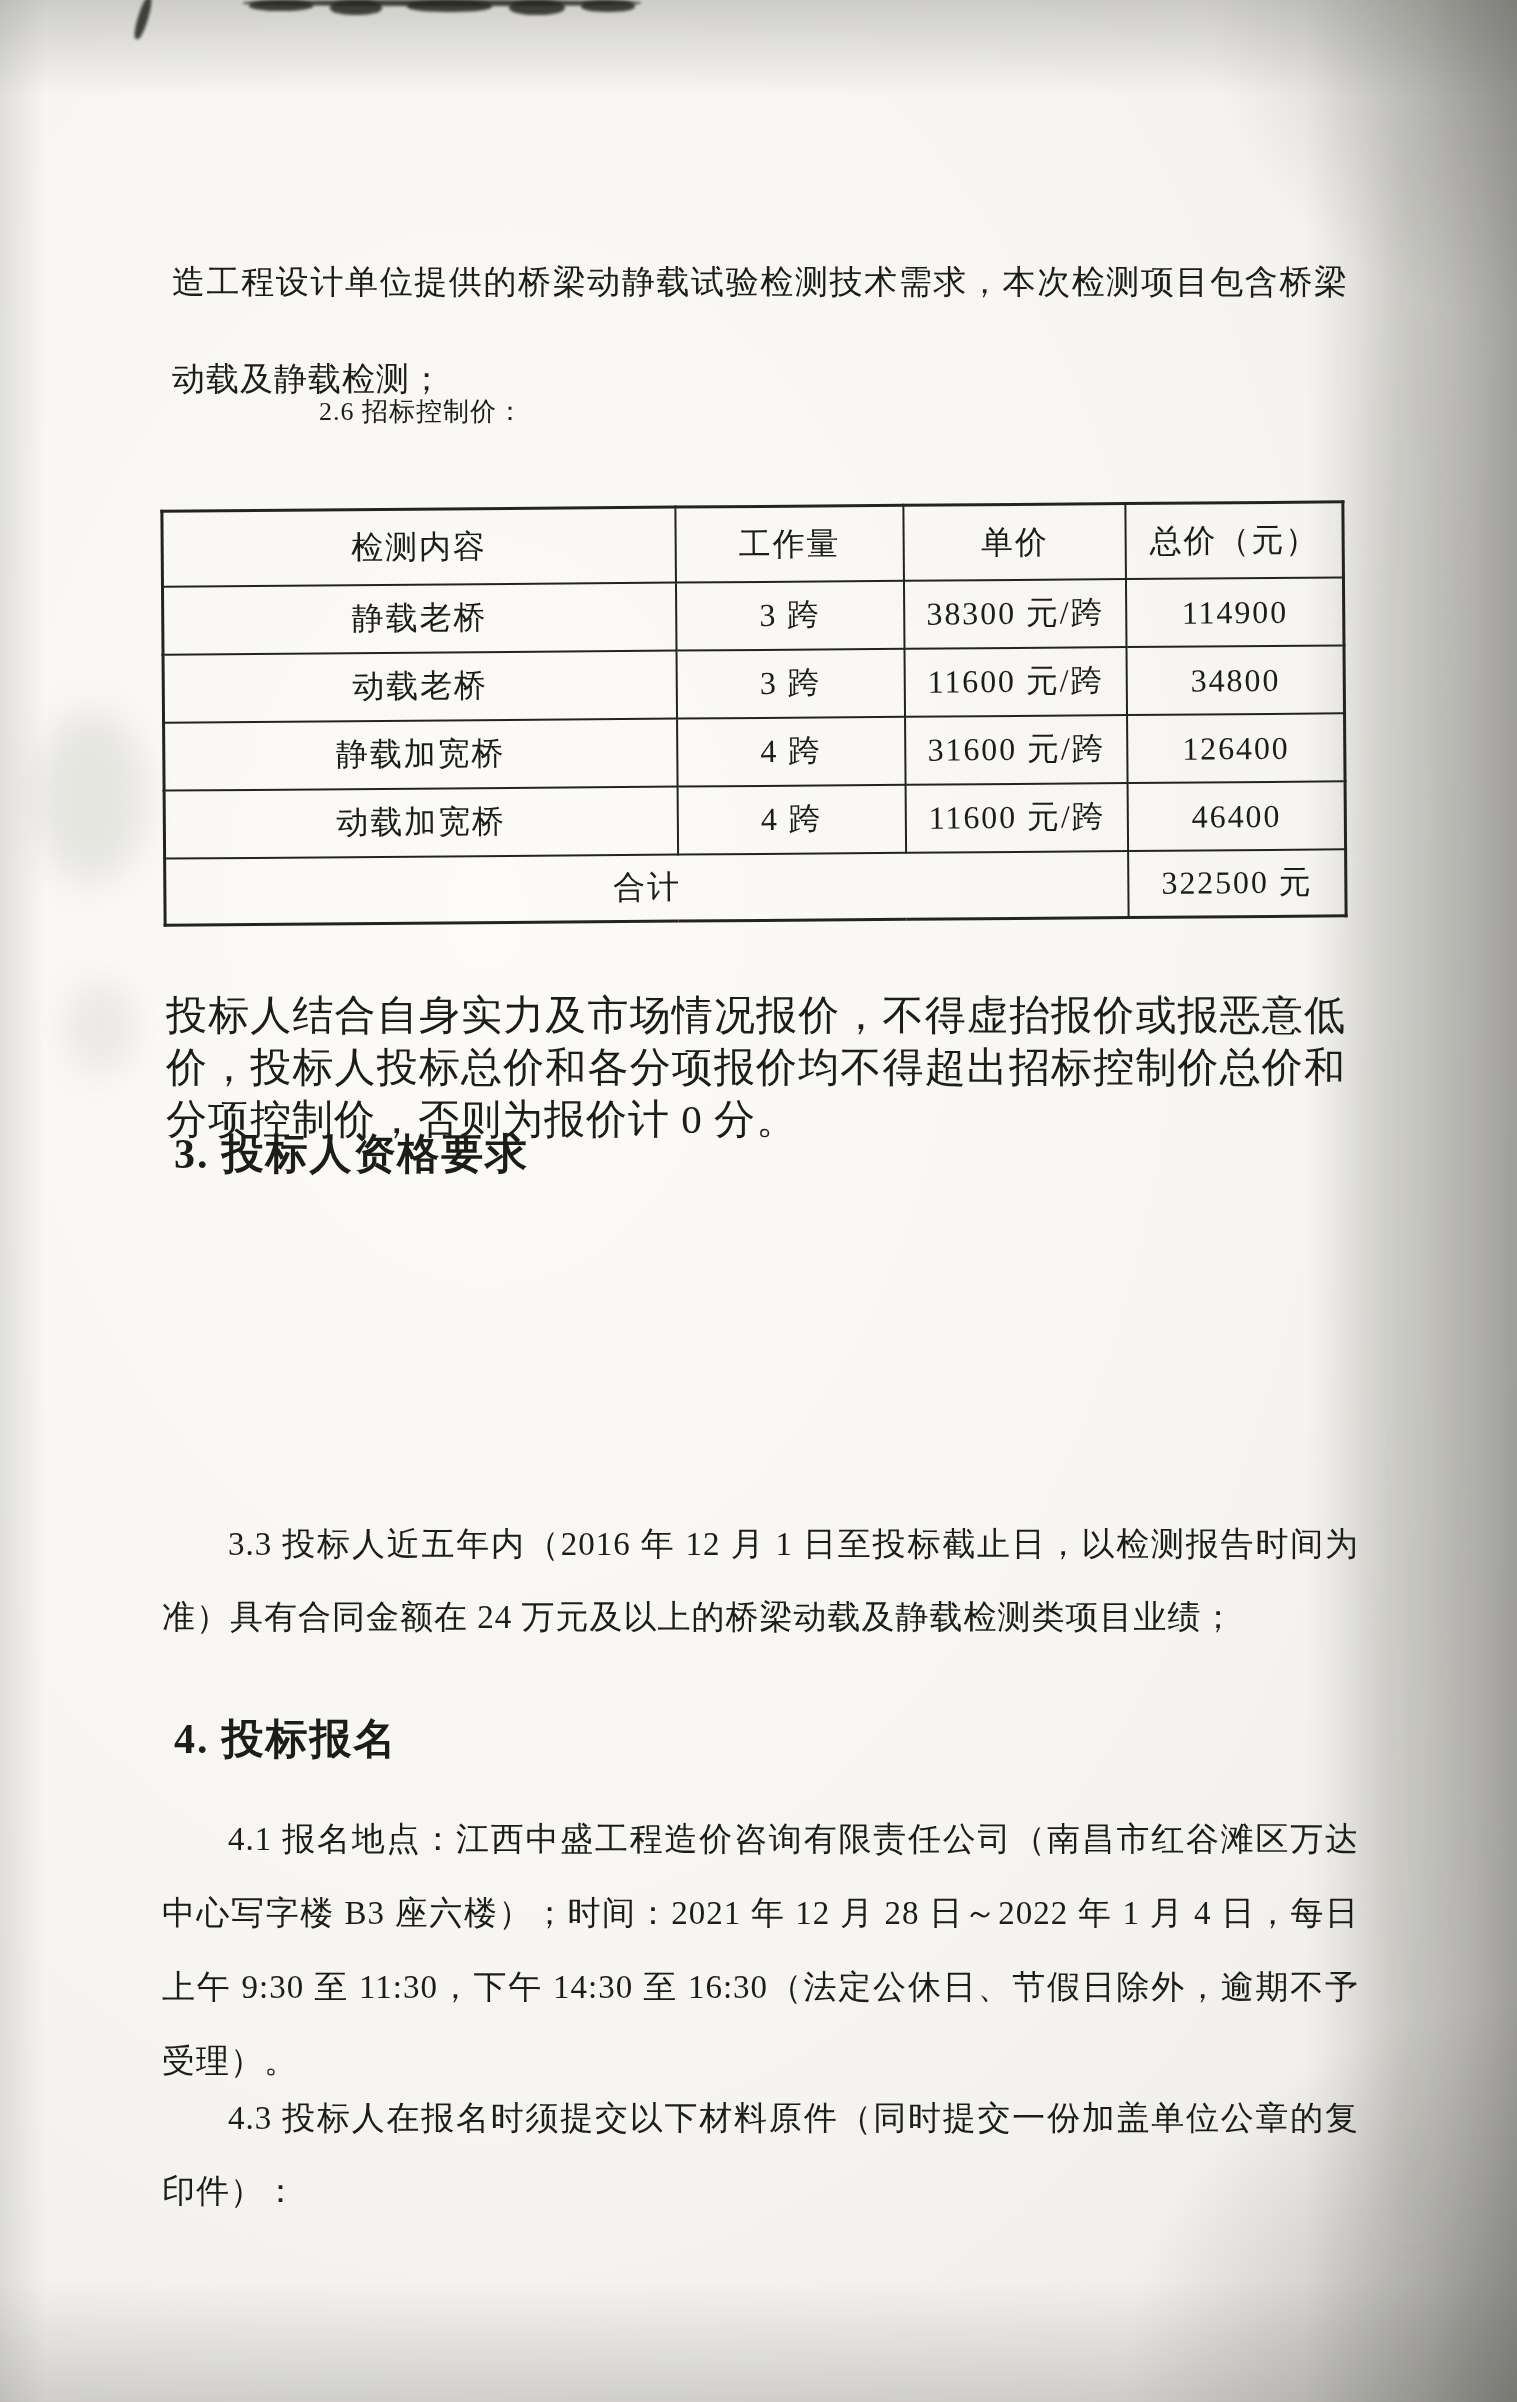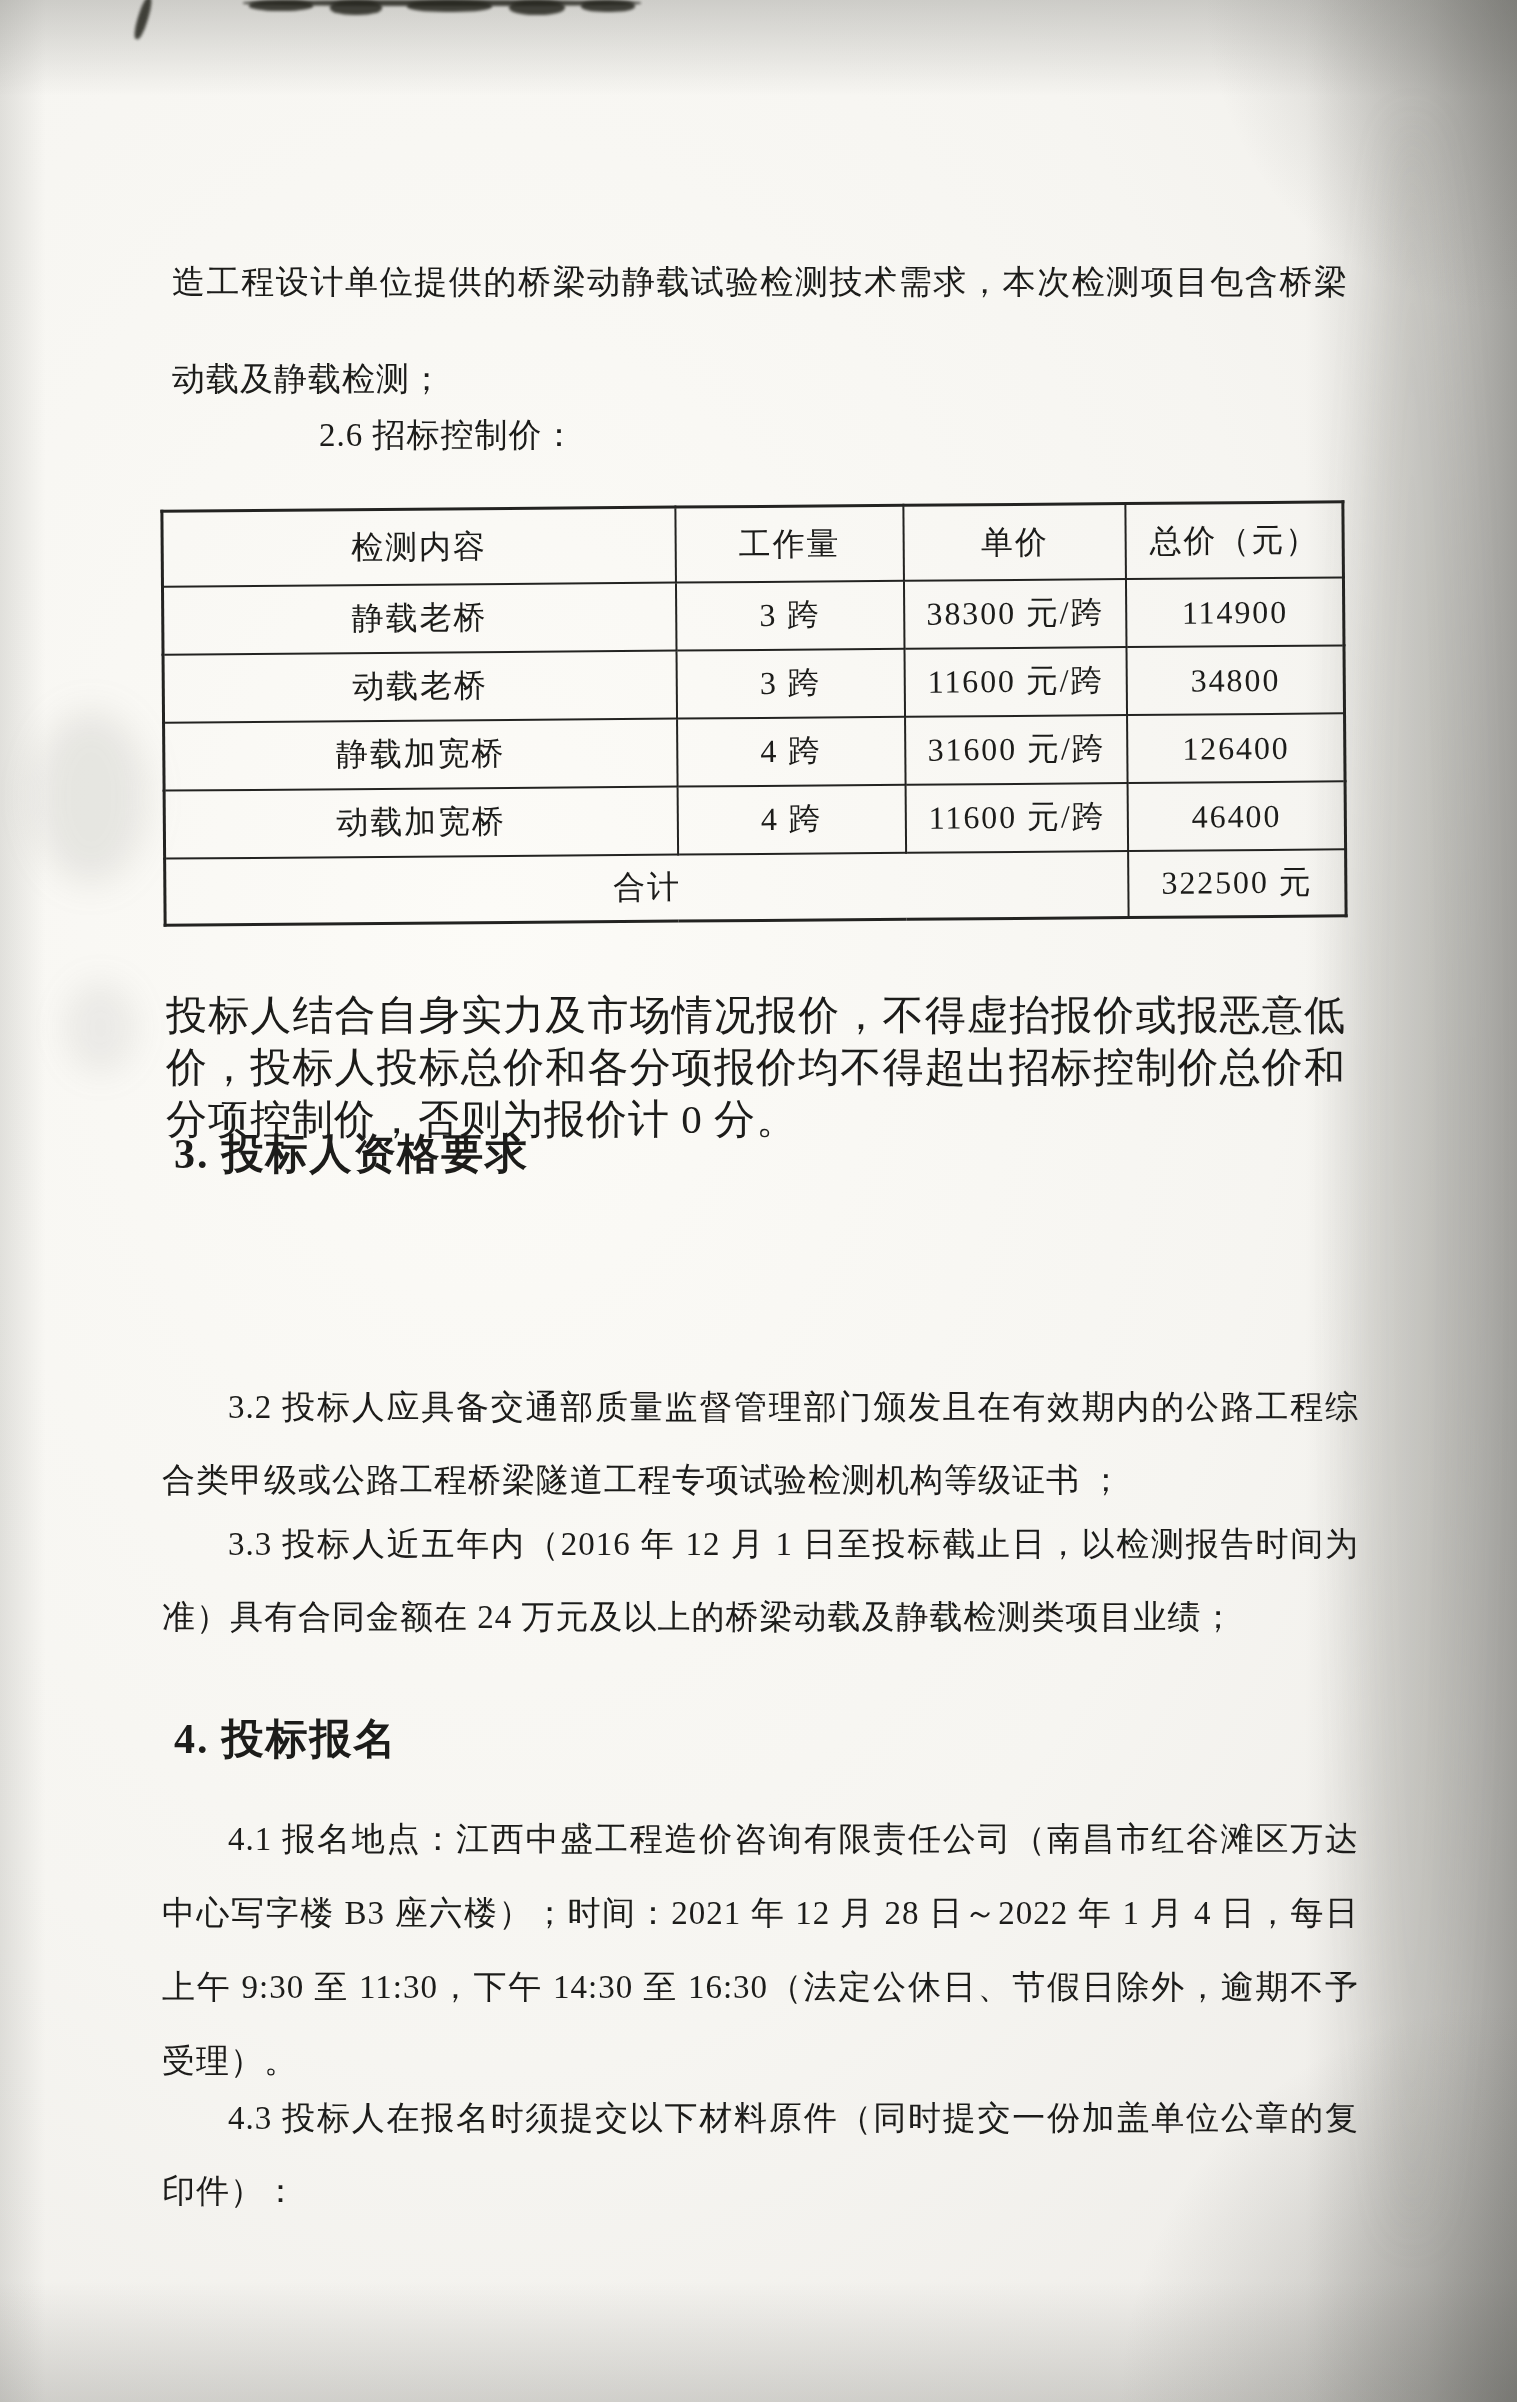--- a/index.html
+++ b/index.html
@@ -15,21 +15,21 @@
       radial-gradient(circle at 100% 0%, rgba(105,105,100,0.38), rgba(105,105,100,0) 11%),
       linear-gradient(to right, rgba(120,120,115,0) 86%, rgba(112,112,107,0.30) 94%, rgba(88,88,84,0.55) 100%),
       linear-gradient(to bottom, rgba(128,128,123,0.35) 0%, rgba(128,128,123,0) 4%),
       linear-gradient(to top, rgba(135,135,130,0.32) 0%, rgba(135,135,130,0) 5%),
       linear-gradient(to right, rgba(140,140,135,0.22) 0%, rgba(140,140,135,0) 3%),
       radial-gradient(ellipse at 32% 38%, #fcfbf7 0%, #f6f5f1 55%, #eceae6 100%);
   }
   .artifact{position:absolute;pointer-events:none;}
   .txt{position:absolute;text-align:justify;letter-spacing:1px;}
   .intro{top:201px;left:172px;width:1176px;font-size:33px;line-height:97px;}
-  .h26{top:413px;left:319px;font-size:33px;}
+  .h26{top:394px;left:319px;font-size:26px;}
   .note{top:948px;left:166px;width:1180px;font-size:41px;line-height:52px;}
   .sec-h{font-size:42px;font-weight:bold;letter-spacing:1.9px;}
   .h3{top:1126px;left:174px;}
   .h4{top:1711px;left:174px;}
   .item{font-size:33px;line-height:73px;text-indent:2em;width:1197px;left:162px;}
   .i31{top:1193px;}
   .i32{top:1338px;}
   .i33{top:1475px;}
   .i34{top:1607px;}
   .i41{top:1769px;line-height:74px;}
@@ -113,21 +113,20 @@
         <td colspan="3">合计</td>
         <td>322500 元</td>
       </tr>
     </tbody>
   </table>
 
   <p class="txt note">投标人结合自身实力及市场情况报价，不得虚抬报价或报恶意低价，投标人投标总价和各分项报价均不得超出招标控制价总价和分项控制价，否则为报价计 0 分。</p>
 
   <div class="txt sec-h h3">3. 投标人资格要求</div>
 
-  <p class="txt item i32">3.2 投标人应具备交通部质量监督管理部门颁发且在有效期内的公路工程综合类甲级或公路工程桥梁隧道工程专项试验检测机构等级证书 ；</p>
   <p class="txt item i33">3.3 投标人近五年内（2016 年 12 月 1 日至投标截止日，以检测报告时间为准）具有合同金额在 24 万元及以上的桥梁动载及静载检测类项目业绩；</p>
 
   <div class="txt sec-h h4">4. 投标报名</div>
 
   <p class="txt item i41">4.1 报名地点：江西中盛工程造价咨询有限责任公司（南昌市红谷滩区万达中心写字楼 B3 座六楼）；时间：2021 年 12 月 28 日～2022 年 1 月 4 日，每日上午 9:30 至 11:30，下午 14:30 至 16:30（法定公休日、节假日除外，逾期不予受理）。</p>
   <p class="txt item i43">4.3 投标人在报名时须提交以下材料原件（同时提交一份加盖单位公章的复印件）：</p>
 
 </div>
 
 

